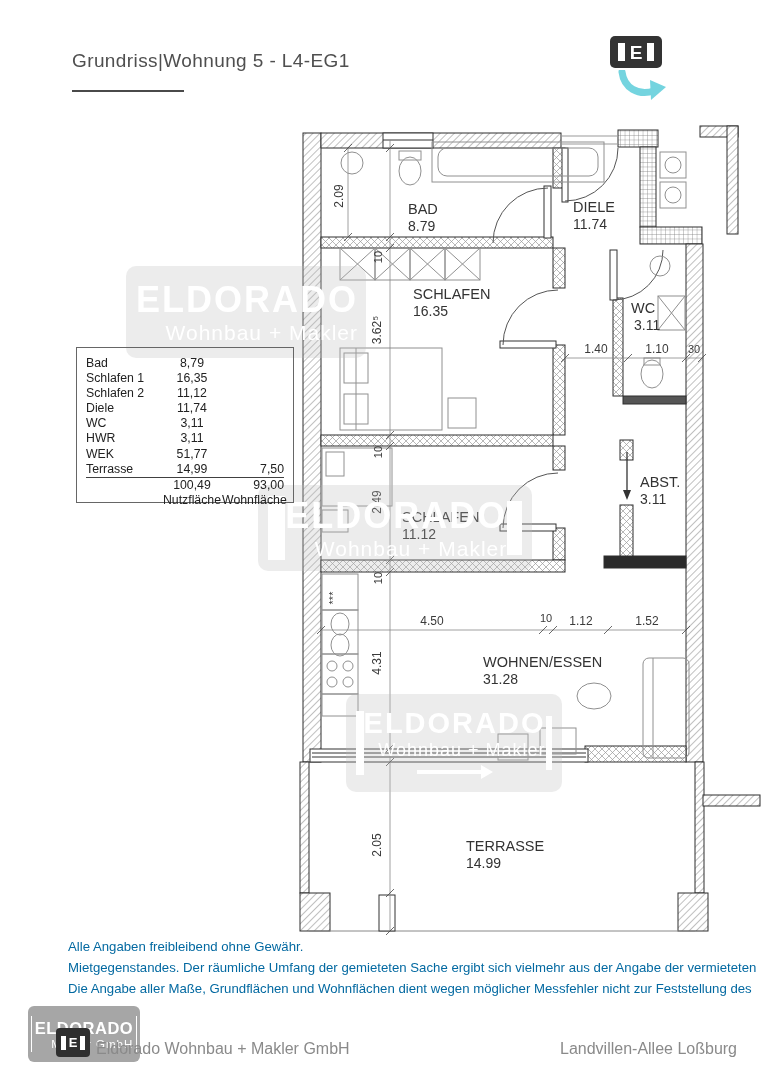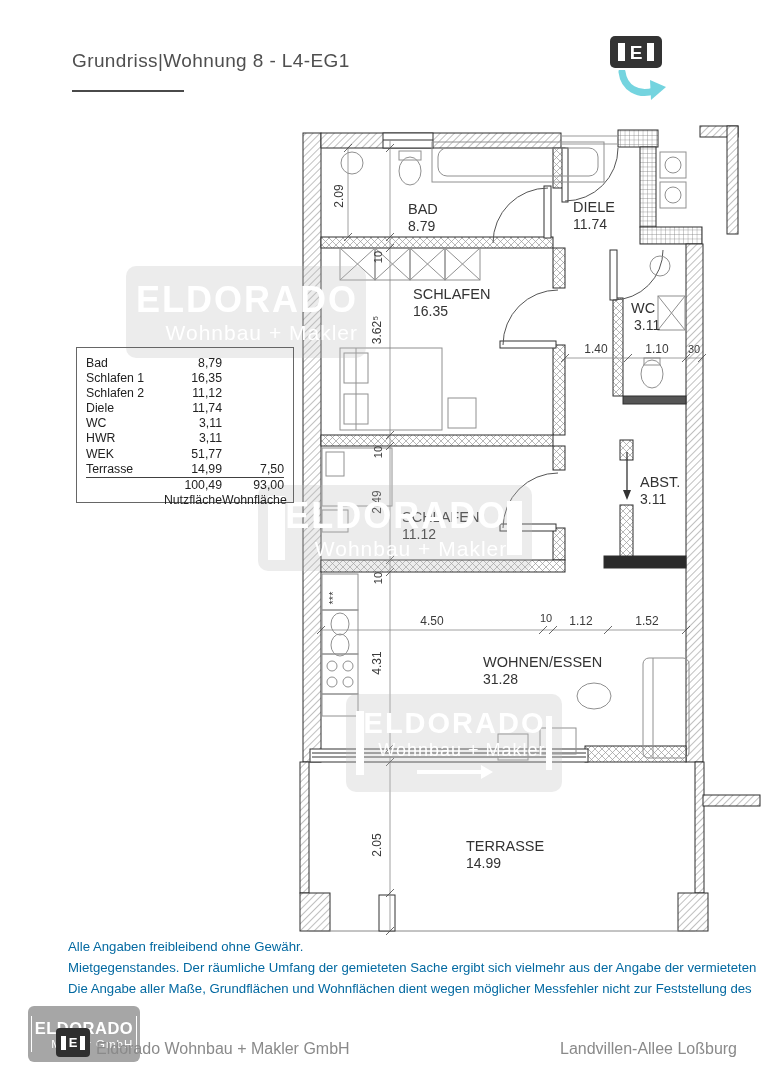--- a/index.html
+++ b/index.html
@@ -15,21 +15,21 @@
   .logo-letter{color:#fff;font-weight:bold;font-size:19px;line-height:1;}
   .logo-arrow{position:absolute;left:8px;top:36px;}
   .logo-tag{position:absolute;left:58px;top:0px;width:66px;border:1px solid #b8b8b8;border-radius:2px;
             padding:6px 0 6px 9px;font-size:12px;line-height:13.5px;color:#666;}
   .logo-tag .makeln{color:#74d4df;}
   
   .atable{position:absolute;left:76px;top:347px;width:218px;height:156px;border:1px solid #666;
           box-sizing:border-box;padding:8px 9px 0 9px;font-size:12.3px;color:#222;background:transparent;}
   .trow{display:flex;line-height:15.1px;}
   .tl{flex:1;}
-  .tn{width:60px;text-align:right;}
+  .tn{width:60px;text-align:center;}
   .tw{width:62px;text-align:right;}
   .trow.total{border-top:1px solid #404040;}
   
   .wm{position:absolute;border-radius:10px;background:rgba(185,185,185,.28);color:#fff;
       display:flex;align-items:center;pointer-events:none;}
   .wm .blk{background:#fff;}
   .wm .wtxt{flex:1;text-align:right;}
   .wm .l1{font-weight:bold;letter-spacing:2px;}
   .wm .l2{letter-spacing:1px;}
   .wm-arrow{display:flex;align-items:center;justify-content:center;margin-top:4px;}
@@ -321,21 +321,21 @@
         <span class="tn">100,49</span>
         <span class="tw">93,00</span>
       </div>
     <div class="trow">
         <span class="tl"></span>
         <span class="tn">Nutzfläche</span>
         <span class="tw">Wohnfläche</span>
       </div>
   </div>
 
-  <div class="title">Grundriss|Wohnung 8 - L4-EG1</div>
+  <div class="title">Grundriss|Wohnung 5 - L4-EG1</div>
   <div class="title-underline"></div>
   <div class="logo">
     <div class="logo-mark">
       <div class="logo-bar"></div>
       <div class="logo-letter">E</div>
       <div class="logo-bar"></div>
     </div>
     <svg class="logo-arrow" width="52" height="32">
       <path d="M6,2 C8,18 22,26 38,21" fill="none" stroke="#74d4df" stroke-width="7" stroke-linecap="round"></path>
       <polygon points="34,10 50,17 35,30" fill="#74d4df"></polygon>

